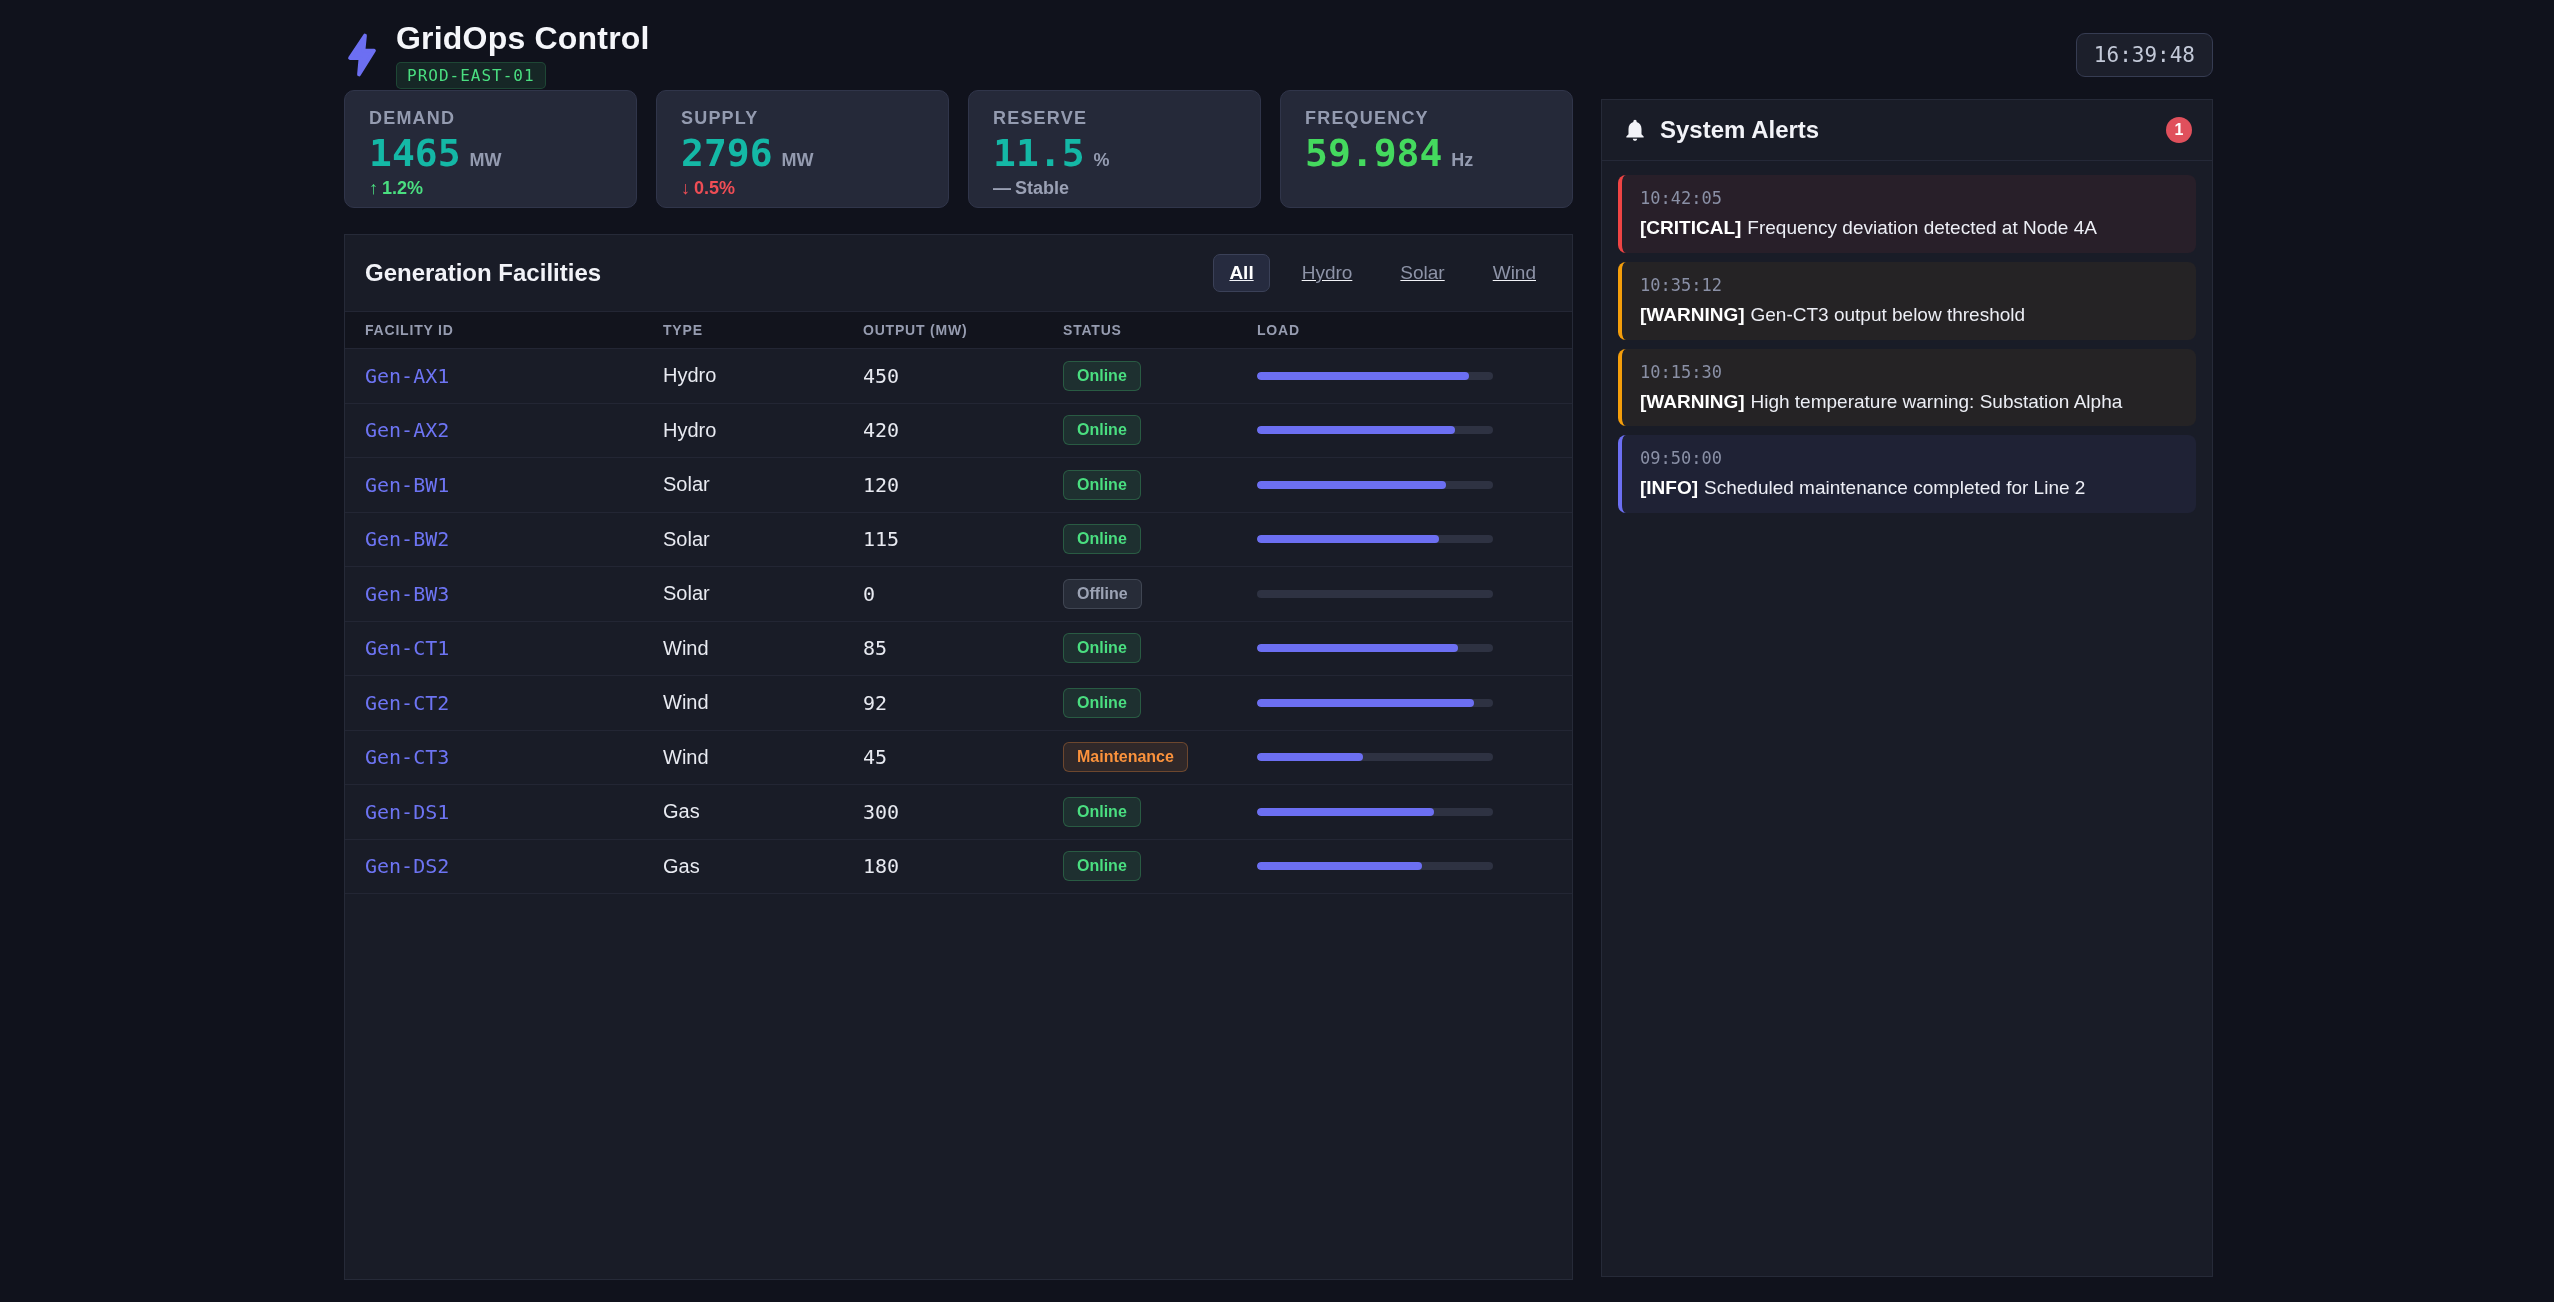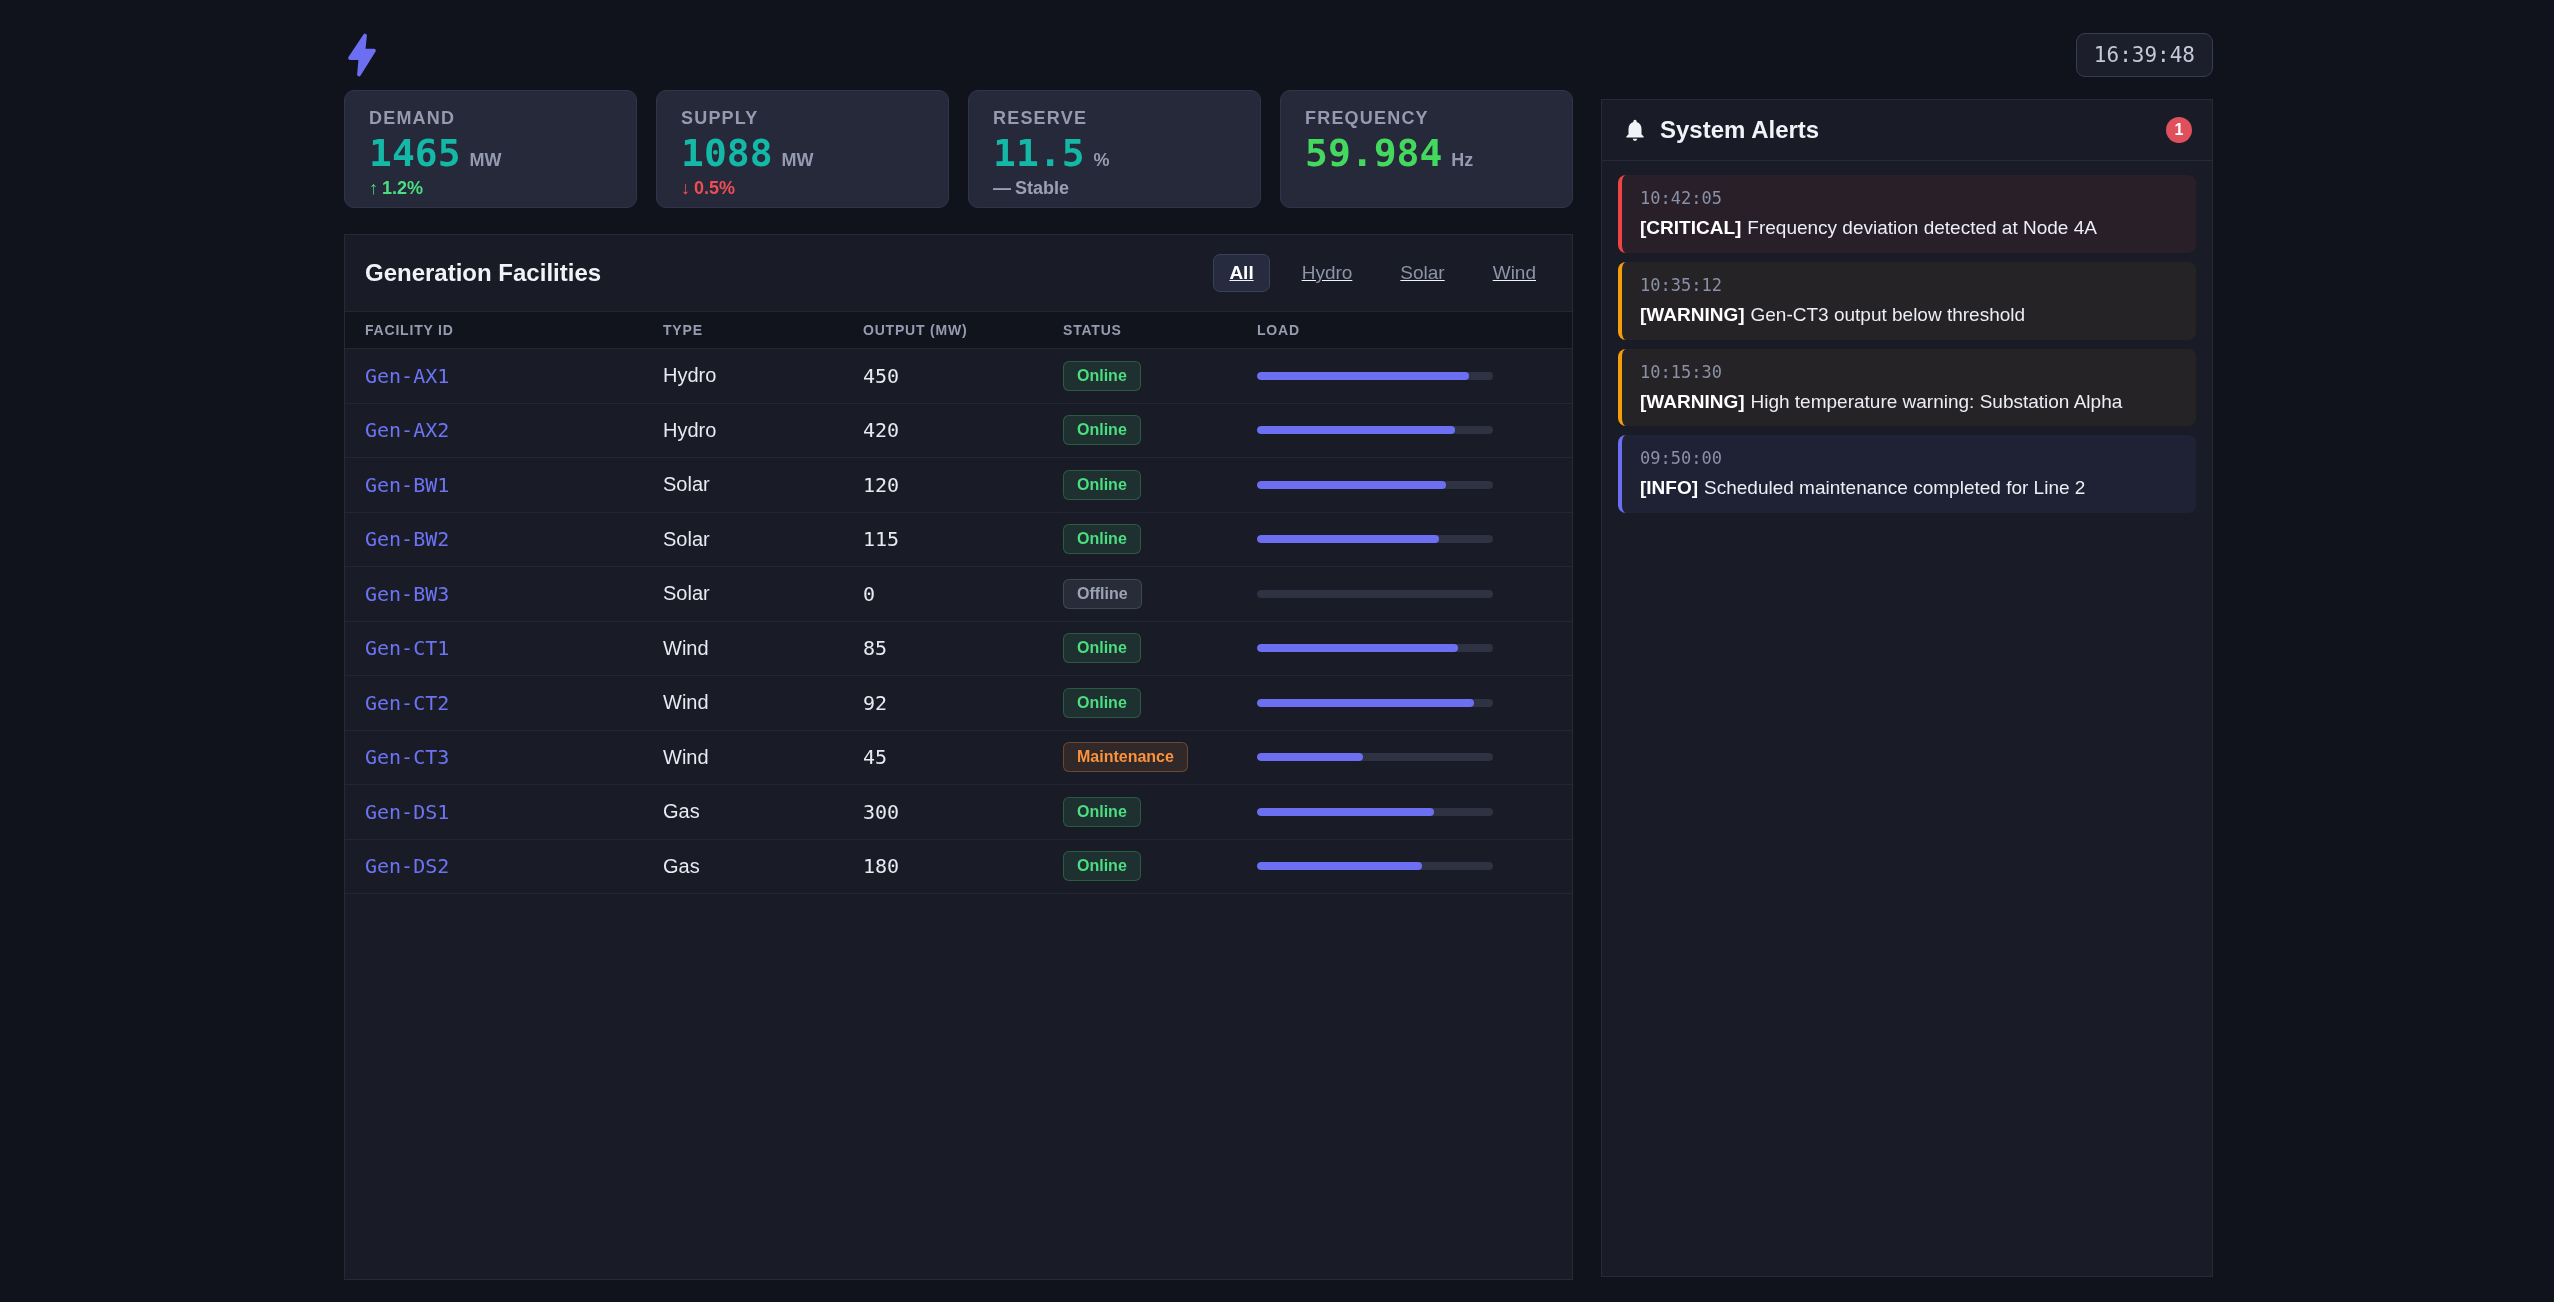--- a/index.html
+++ b/index.html
@@ -104,20 +104,24 @@
 
 <div class="app">
 
   <header class="shell">
     <div class="brand">
       <span class="logo">
         <svg width="36" height="48" viewBox="0 0 24 30" fill="#6c6ff2" stroke="#6c6ff2" stroke-width="2.5" stroke-linejoin="round" stroke-linecap="round">
           <polygon points="14 2 4 17 11 17 10 28 20 12 13 12"></polygon>
         </svg>
       </span>
+      <div class="brand-text">
+        <h1>GridOps Control</h1>
+        <span class="env-badge">PROD-EAST-01</span>
+      </div>
     </div>
     <div class="clock">16:39:48</div>
   </header>
 
   <main class="shell">
 
     <section class="left-col">
 
       <div class="stats">
 
@@ -129,21 +133,21 @@
             </div>
             <div class="stat-delta" style="color: rgb(74, 222, 128);">
               <span>↑</span>
               <span>1.2%</span>
             </div>
           </div>
 
           <div class="stat-card">
             <div class="stat-label">SUPPLY</div>
             <div class="stat-value-row">
-              <span class="stat-value">1088</span>
+              <span class="stat-value">2796</span>
               <span class="stat-unit">MW</span>
             </div>
             <div class="stat-delta" style="color: rgb(239, 77, 85);">
               <span>↓</span>
               <span>0.5%</span>
             </div>
           </div>
 
           <div class="stat-card">
             <div class="stat-label">RESERVE</div>

